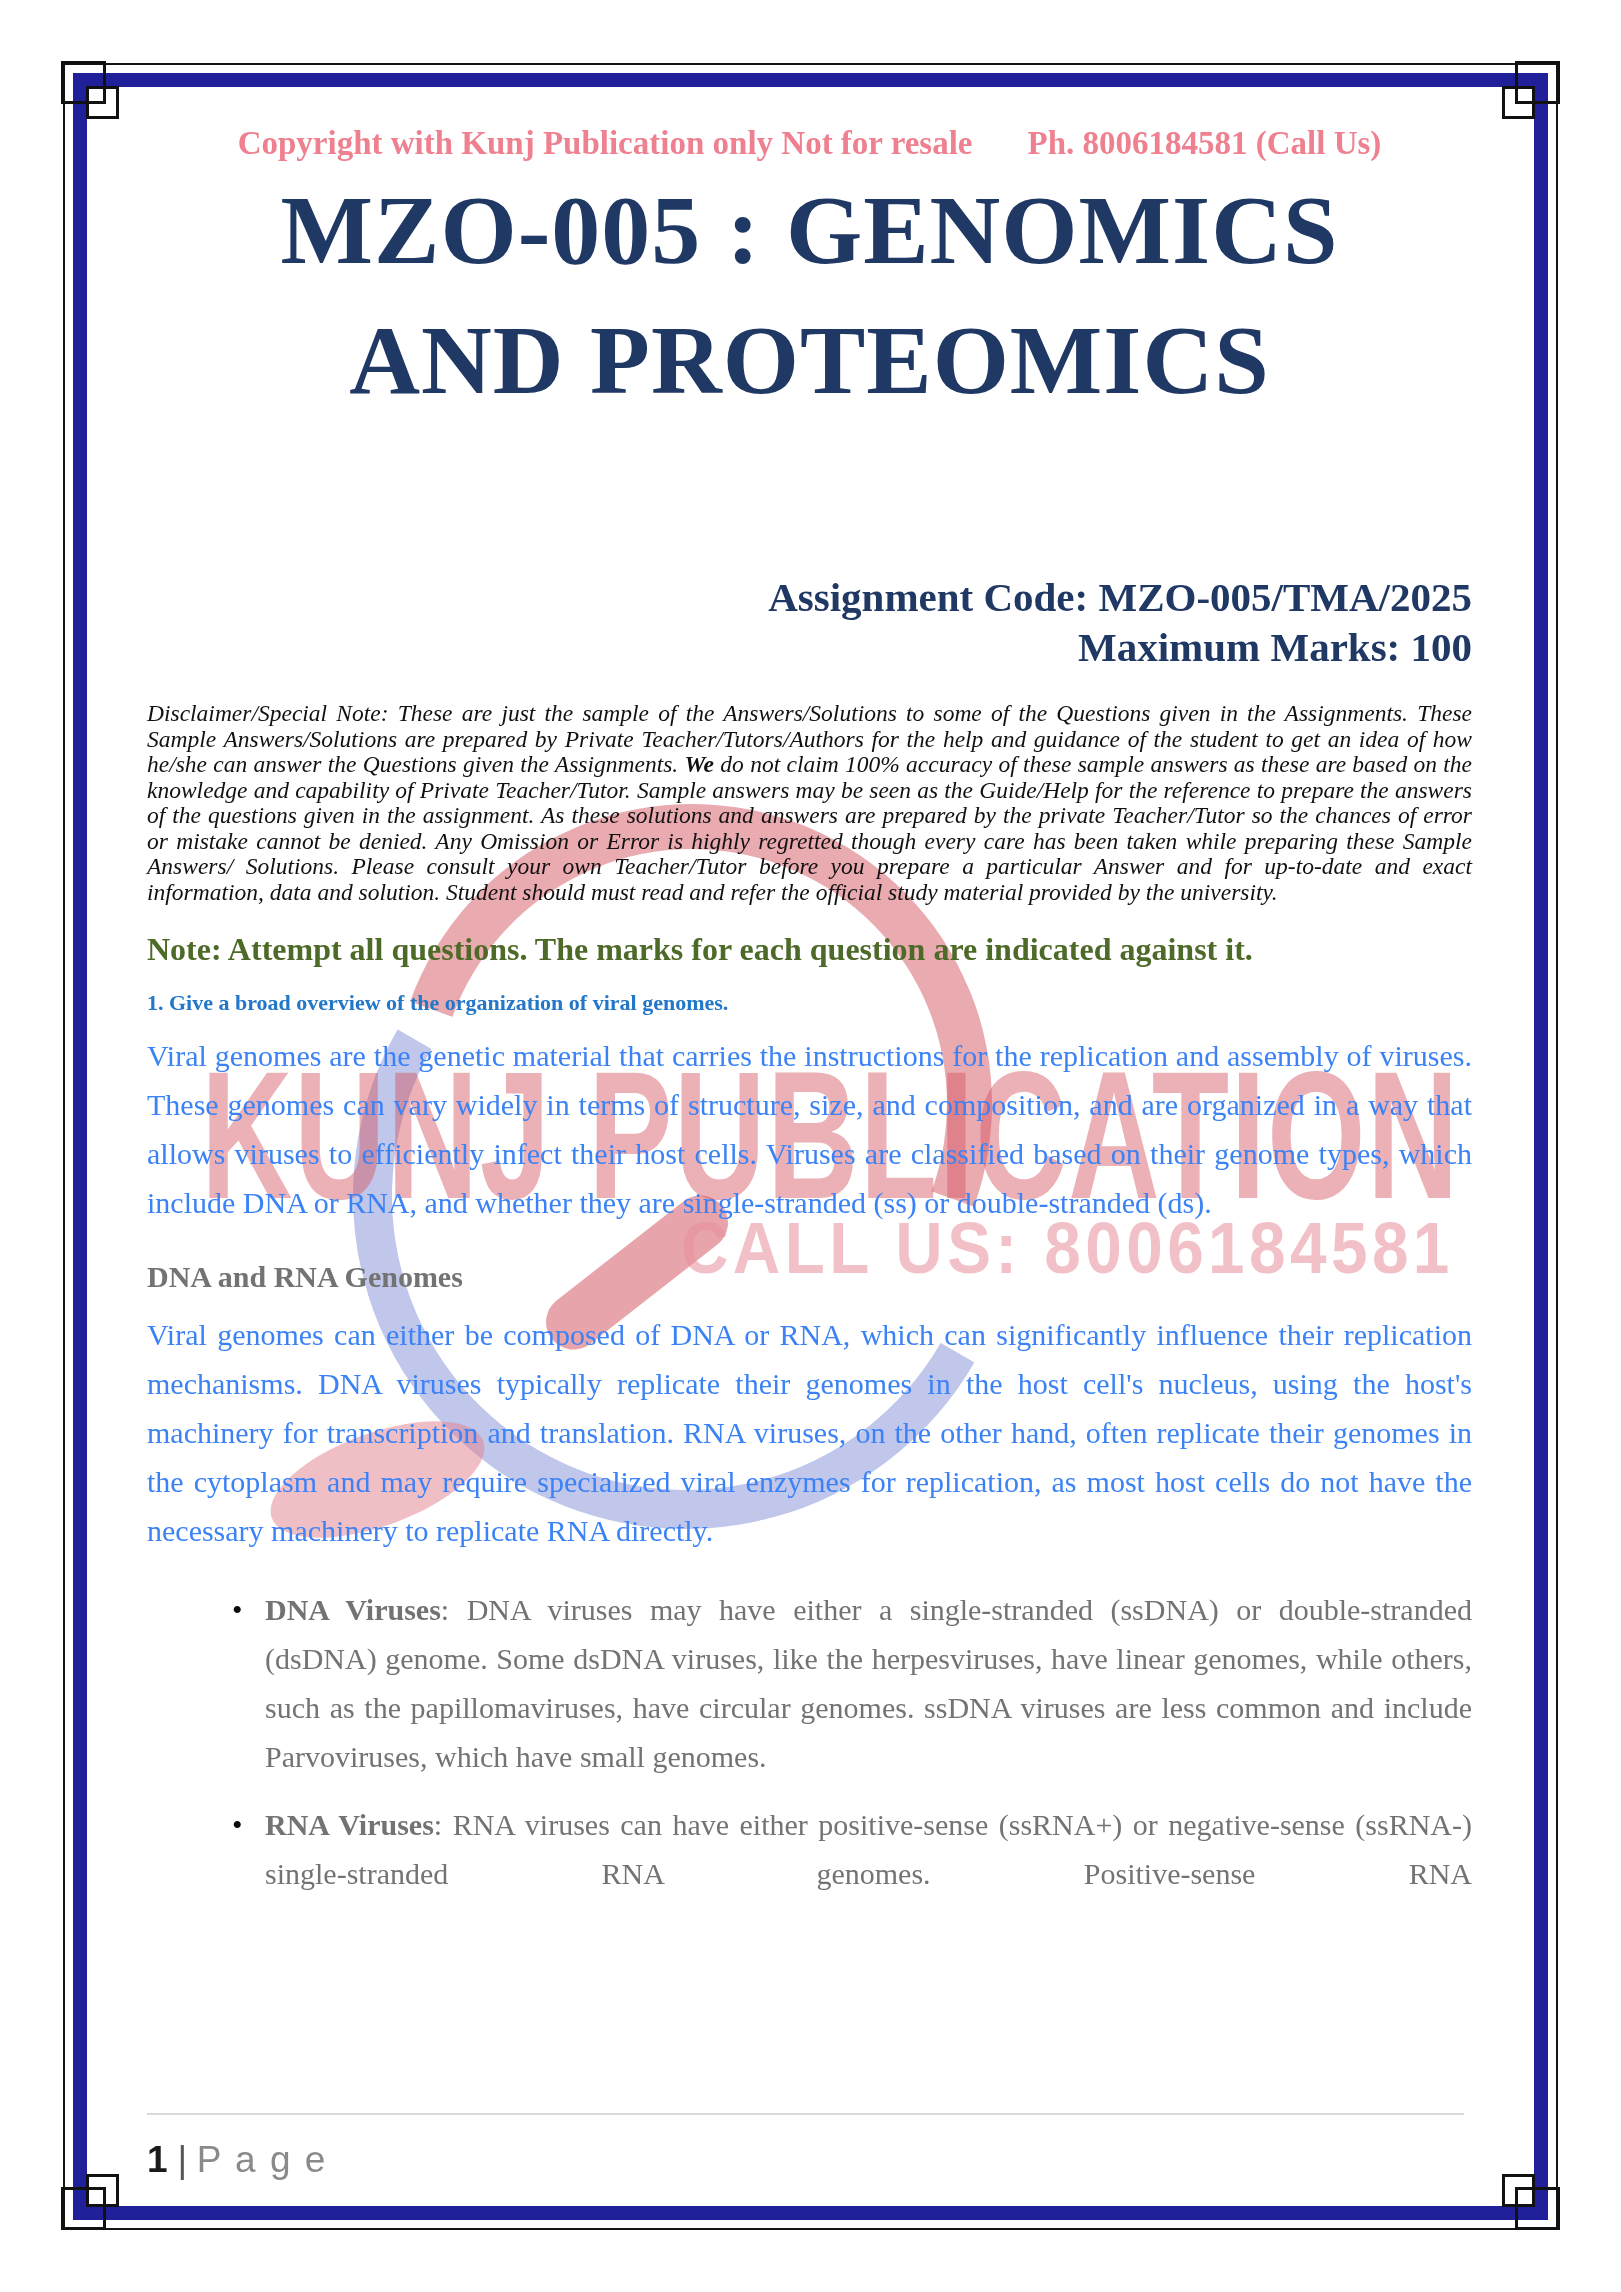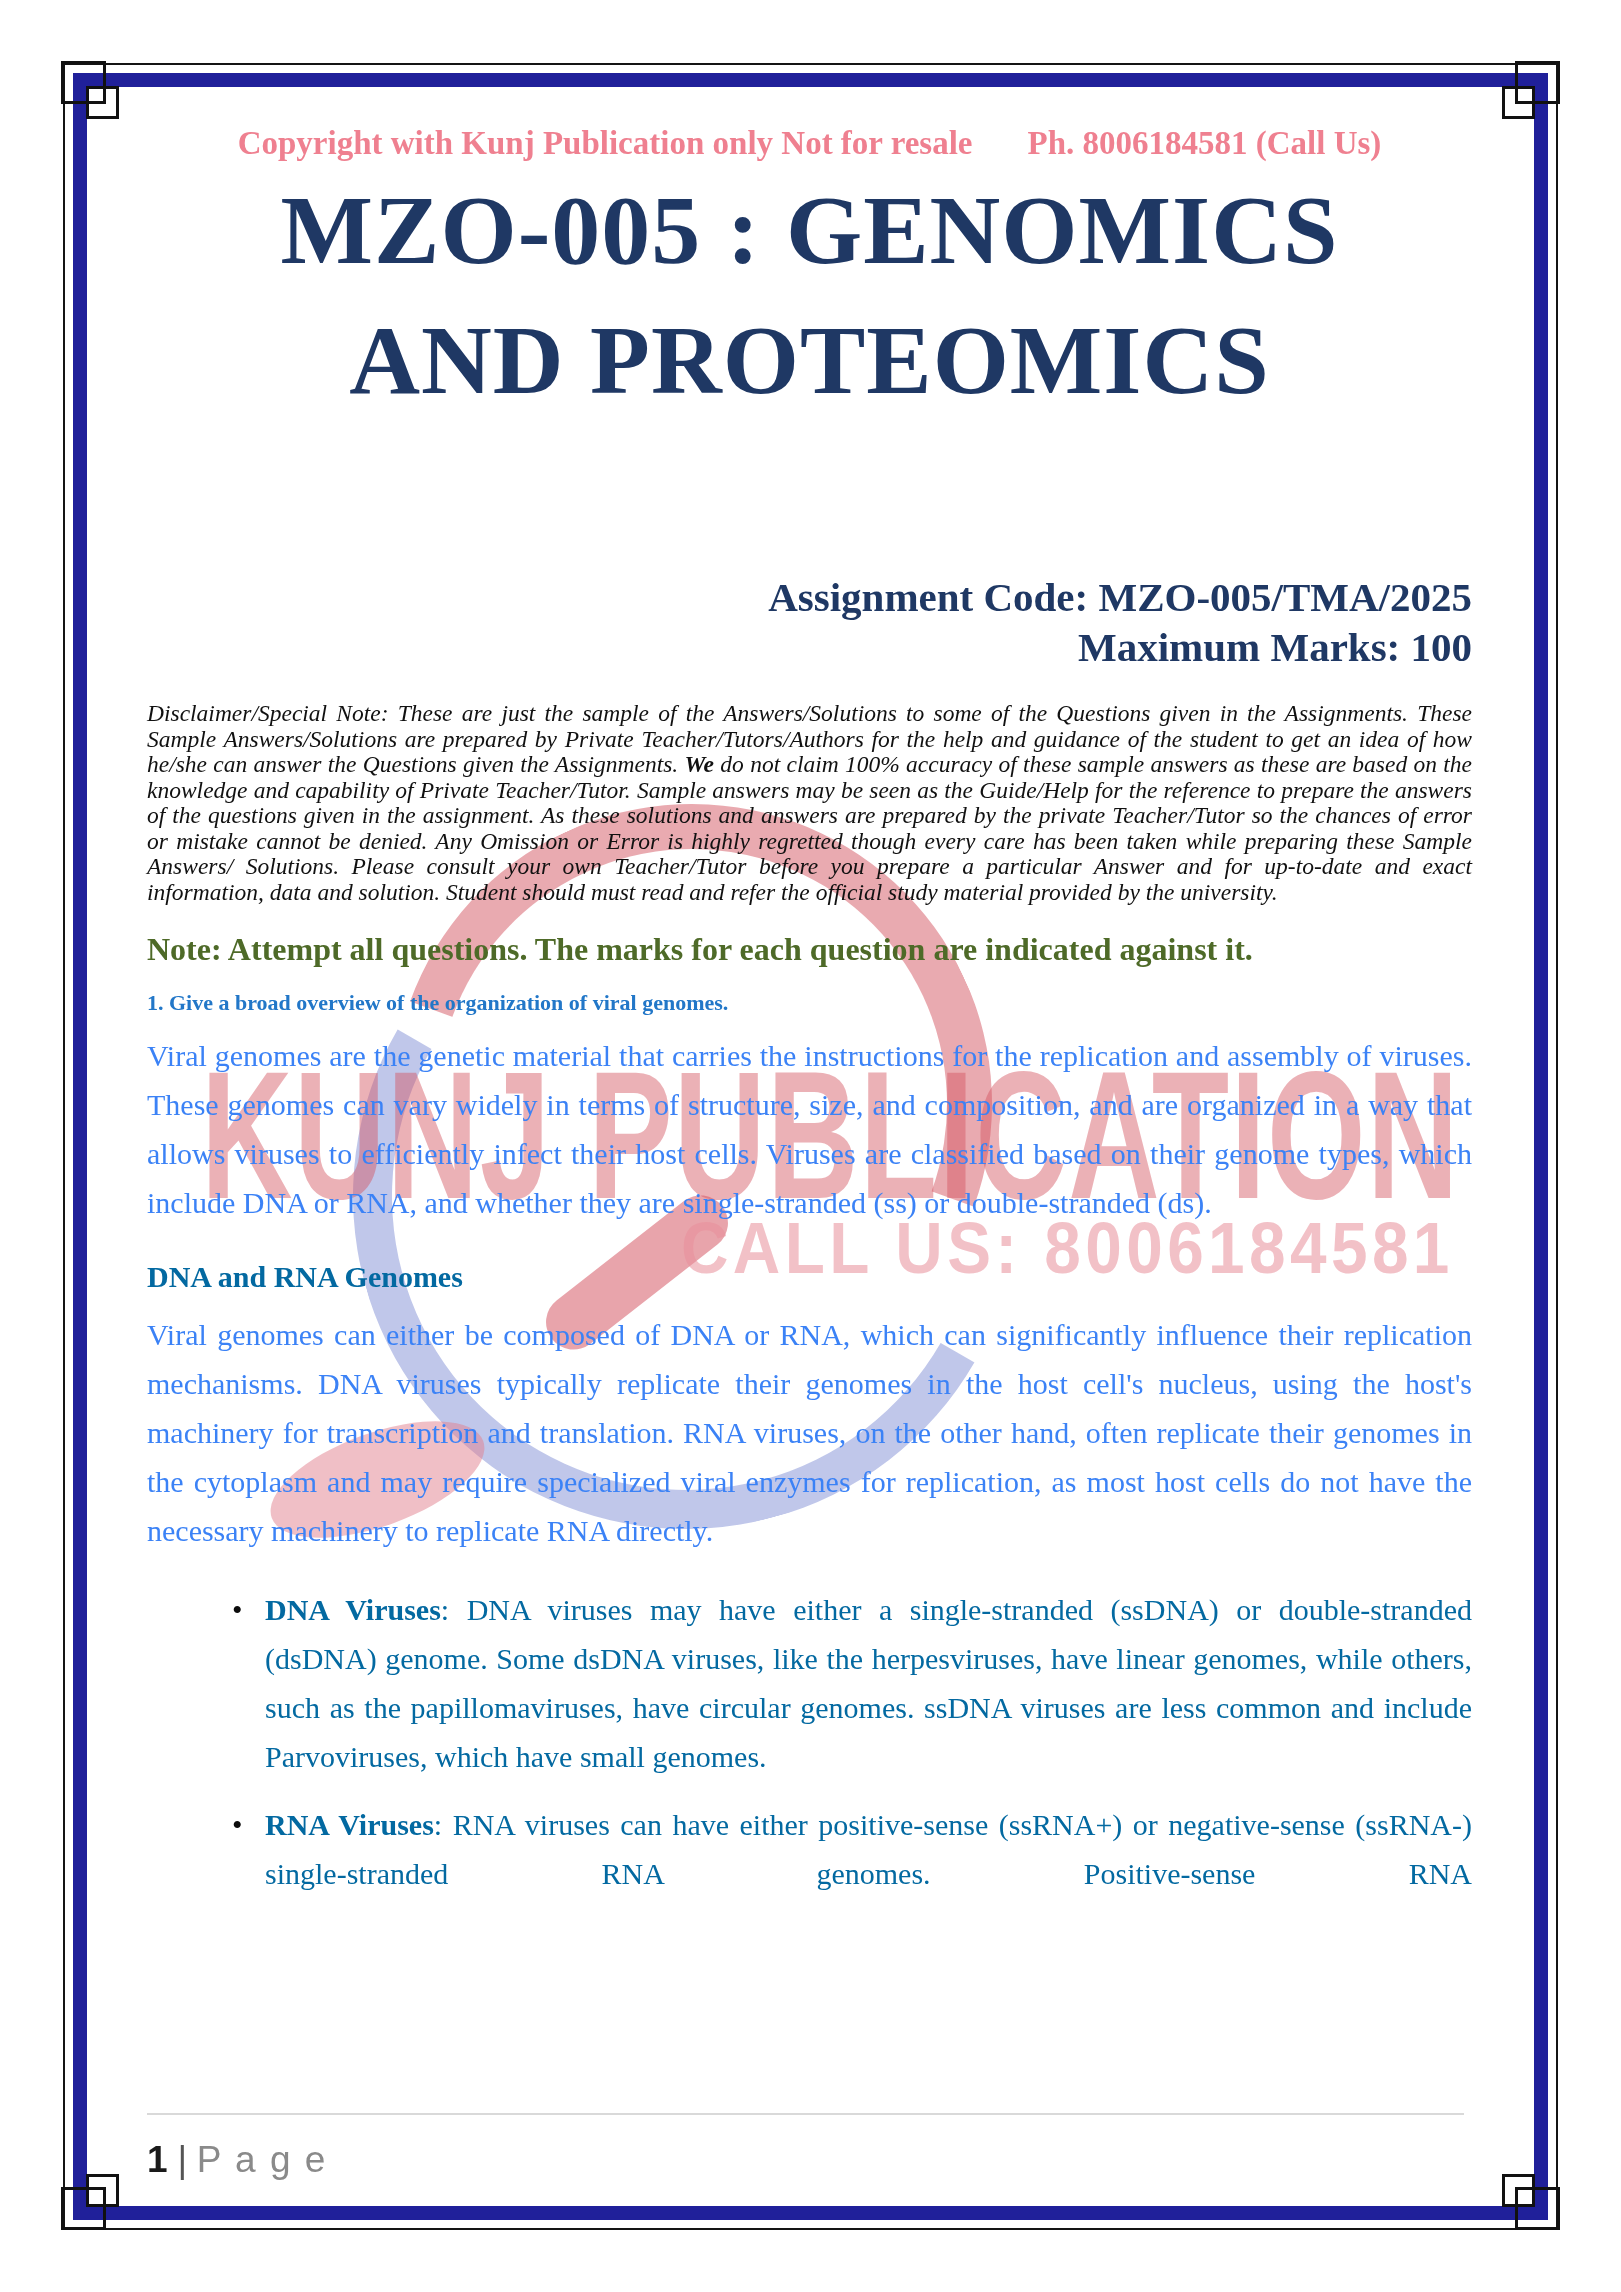--- a/index.html
+++ b/index.html
@@ -107,28 +107,28 @@
     margin-top:19.6px;
     font-size:22px;font-weight:bold;color:#2277c8;line-height:1.28;
   }
   .body-para{
     margin-top:13.7px;
     font-size:30px;color:#3b82f6;line-height:49px;
     text-align:justify;
   }
   .sub-heading{
     margin-top:19.6px;
-    font-size:30px;font-weight:bold;color:#0369a1;line-height:1.3;
+    font-size:30px;font-weight:bold;color:#737373;line-height:1.3;
   }
   .bullet-list{margin-top:21.6px;}
   .bullet-item{
     position:relative;
     padding-left:118px;
     margin-top:19.6px;
-    font-size:30px;color:#0369a1;line-height:49px;
+    font-size:30px;color:#737373;line-height:49px;
     text-align:justify;
   }
   .bullet-item::before{
     content:"\2022";
     position:absolute;left:85px;top:0;
     font-size:30px;color:#0c0c0c;
   }
   .bullet-item strong{font-weight:bold;}
   .force-justify{text-align-last:justify;}
 

